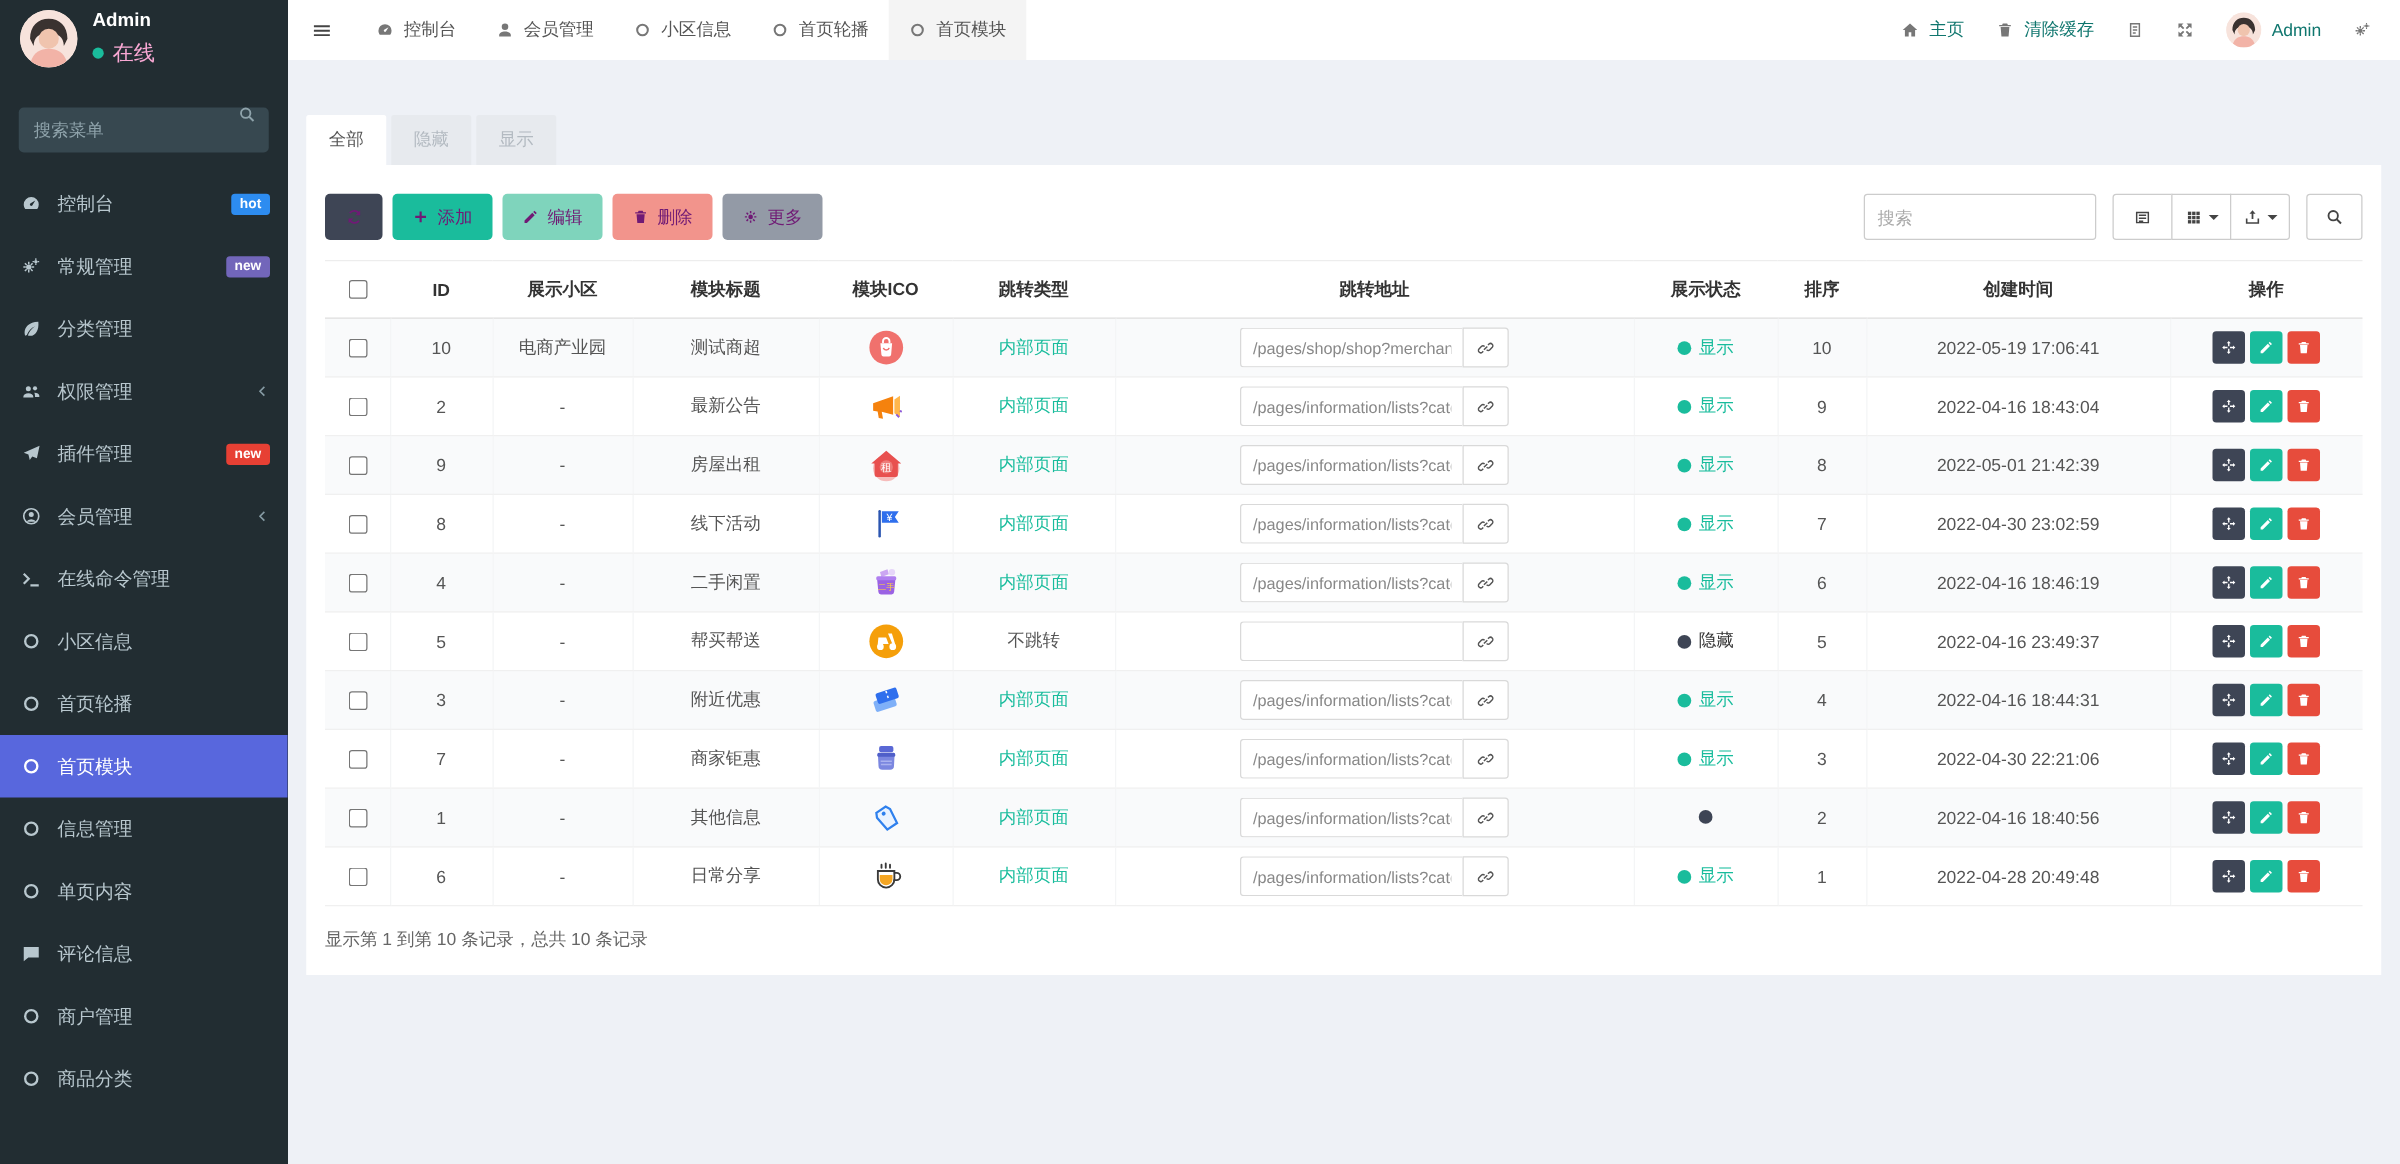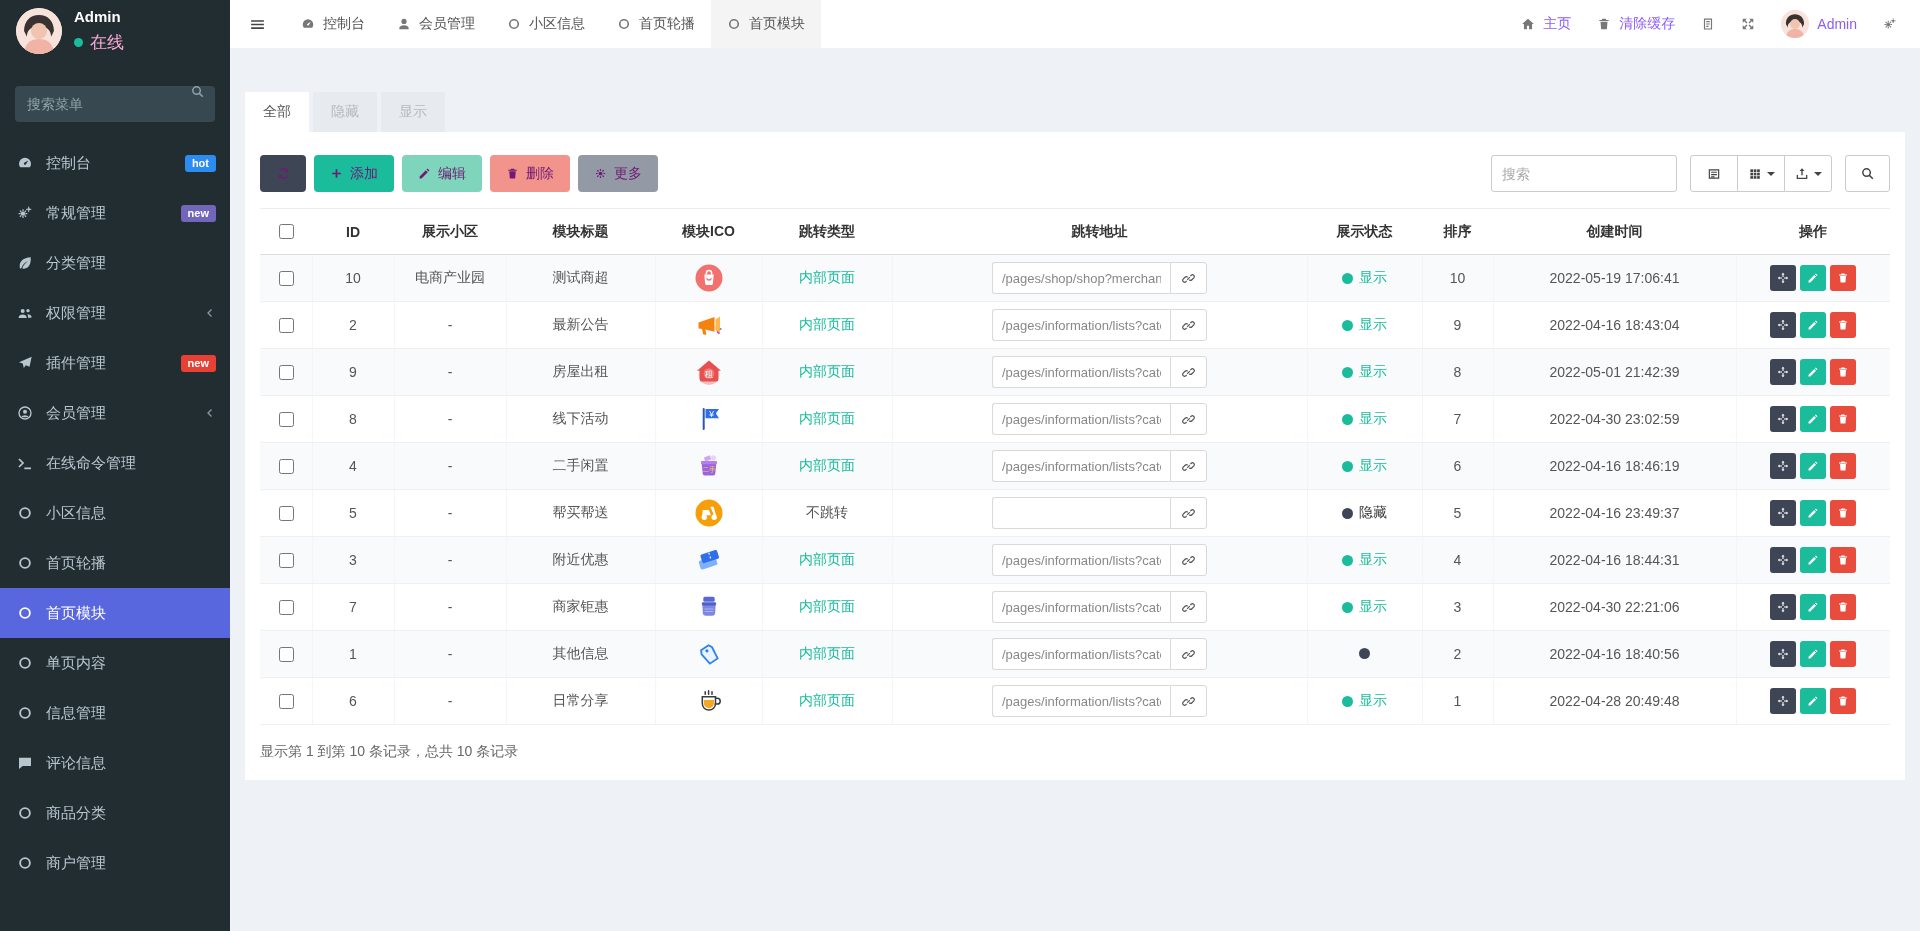--- a/index.html
+++ b/index.html
@@ -34,21 +34,21 @@
   .menu .arrow { margin-left:auto; font-size:12px; color:#869ba4; }
 
   
   .main { margin-left:230px; height:931px; display:flex; flex-direction:column; }
   .topnav { height:48px; background:#fff; display:flex; align-items:center; flex:none; }
   .burger { padding:0 19px; color:#444; font-size:17px; height:48px; display:flex; align-items:center; cursor:pointer; }
   .nav-item { display:flex; align-items:center; gap:8px; padding:0 16px; height:48px; font-size:14px; color:#555; cursor:pointer; white-space:nowrap; }
   .nav-item .ico { color:#777; font-size:14px; }
   .nav-item.active { background:#f4f4f4; }
   .topnav-right { margin-left:auto; display:flex; align-items:center; padding-right:10px; }
-  .topnav-right .nav-item { padding:0 13px; color:#8b5cf6; }
+  .topnav-right .nav-item { padding:0 13px; color:#0f766e; }
   .nav-avatar { width:28px; height:28px; border-radius:50%; overflow:hidden; background:#f7e3dc; }
   .nav-avatar svg { width:100%; height:100%; display:block; }
 
   
   .content { padding:44px 15px 0; flex:1; }
   .tabs { display:flex; }
   .tab { padding:11px 18px; font-size:14px; background:#e7eaee; color:#b3bac1; margin-right:4px; border-radius:2px 2px 0 0; cursor:pointer; }
   .tab.active { background:#fff; color:#555; }
   .panel { background:#fff; padding:15px; min-height:648px; }
 
@@ -226,53 +226,53 @@
           </svg>
         </span>
         <span>首页模块</span>
       </li>
       <li>
         <span class="ico m-ico">
           <svg viewBox="0 0 24 24">
             <circle cx="12" cy="12" r="7.3" fill="none" stroke="currentColor" stroke-width="2.8"></circle>
           </svg>
         </span>
+        <span>信息管理</span>
+      </li>
+      <li>
+        <span class="ico m-ico">
+          <svg viewBox="0 0 24 24">
+            <circle cx="12" cy="12" r="7.3" fill="none" stroke="currentColor" stroke-width="2.8"></circle>
+          </svg>
+        </span>
         <span>单页内容</span>
       </li>
       <li>
         <span class="ico m-ico">
           <svg viewBox="0 0 24 24">
+            <path fill="currentColor" d="M3 4h18v12.5H8.5L3 21z"></path>
+          </svg>
+        </span>
+        <span>评论信息</span>
+      </li>
+      <li>
+        <span class="ico m-ico">
+          <svg viewBox="0 0 24 24">
             <circle cx="12" cy="12" r="7.3" fill="none" stroke="currentColor" stroke-width="2.8"></circle>
           </svg>
         </span>
-        <span>信息管理</span>
-      </li>
-      <li>
-        <span class="ico m-ico">
-          <svg viewBox="0 0 24 24">
-            <path fill="currentColor" d="M3 4h18v12.5H8.5L3 21z"></path>
-          </svg>
-        </span>
-        <span>评论信息</span>
+        <span>商户管理</span>
       </li>
       <li>
         <span class="ico m-ico">
           <svg viewBox="0 0 24 24">
             <circle cx="12" cy="12" r="7.3" fill="none" stroke="currentColor" stroke-width="2.8"></circle>
           </svg>
         </span>
         <span>商品分类</span>
-      </li>
-      <li>
-        <span class="ico m-ico">
-          <svg viewBox="0 0 24 24">
-            <circle cx="12" cy="12" r="7.3" fill="none" stroke="currentColor" stroke-width="2.8"></circle>
-          </svg>
-        </span>
-        <span>商户管理</span>
       </li>
     </ul>
 </aside>
 
 <div class="main">
   <header class="topnav">
     <span class="burger ico">
         <svg viewBox="0 0 24 24">
           <path fill="currentColor" d="M3 6h18v2.2H3zM3 11h18v2.2H3zM3 16h18v2.2H3z"></path>
         </svg>

